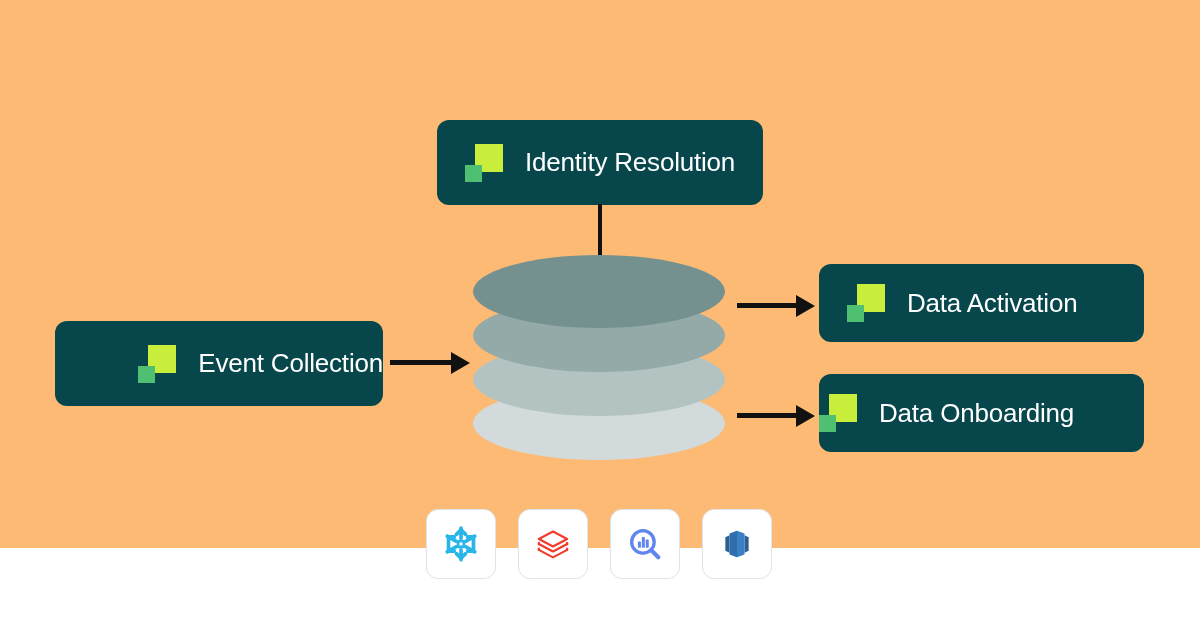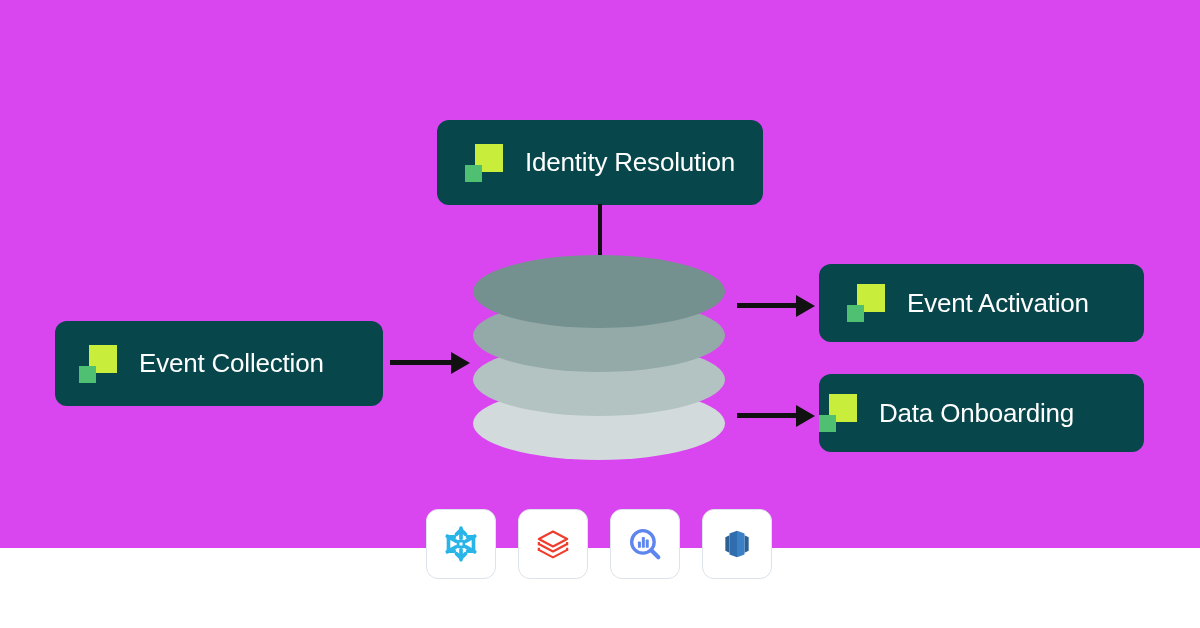--- a/index.html
+++ b/index.html
@@ -10,21 +10,21 @@
     width: 1200px;
     height: 628px;
     background: #ffffff;
     font-family: "Liberation Sans", sans-serif;
     overflow: hidden;
   }
   #canvas {
     position: relative;
     width: 1200px;
     height: 548px;
-    background: #d946ef;
+    background: #fdba74;
   }
 
   
   .node-box {
     position: absolute;
     background: #07464B;
     border-radius: 12px;
     display: flex;
     align-items: center;
     box-sizing: border-box;
@@ -70,21 +70,22 @@
     height: 85px;
     padding-left: 28px;
   }
   #box-identity .node-label { margin-left: 22px; }
 
   #box-event {
     left: 55px;
     top: 321px;
     width: 328px;
     height: 85px;
-    padding-left: 24px;
+    padding-left: 13px;
+    justify-content: flex-end;
   }
   #box-event .node-label { margin-left: 22px; }
 
   #box-activation {
     left: 819px;
     top: 264px;
     width: 325px;
     height: 78px;
     padding-left: 28px;
   }
@@ -226,21 +227,21 @@
   <div class="arrow" id="arrow-store-to-onboarding">
     <span class="shaft"></span>
     <span class="head"></span>
   </div>
 
   <div class="node-box" id="box-activation">
     <span class="brand-mark">
       <span class="sq-big"></span>
       <span class="sq-small"></span>
     </span>
-    <span class="node-label">Event Activation</span>
+    <span class="node-label">Data Activation</span>
   </div>
 
   <div class="node-box" id="box-onboarding">
     <span class="brand-mark">
       <span class="sq-big"></span>
       <span class="sq-small"></span>
     </span>
     <span class="node-label">Data Onboarding</span>
   </div>
 

